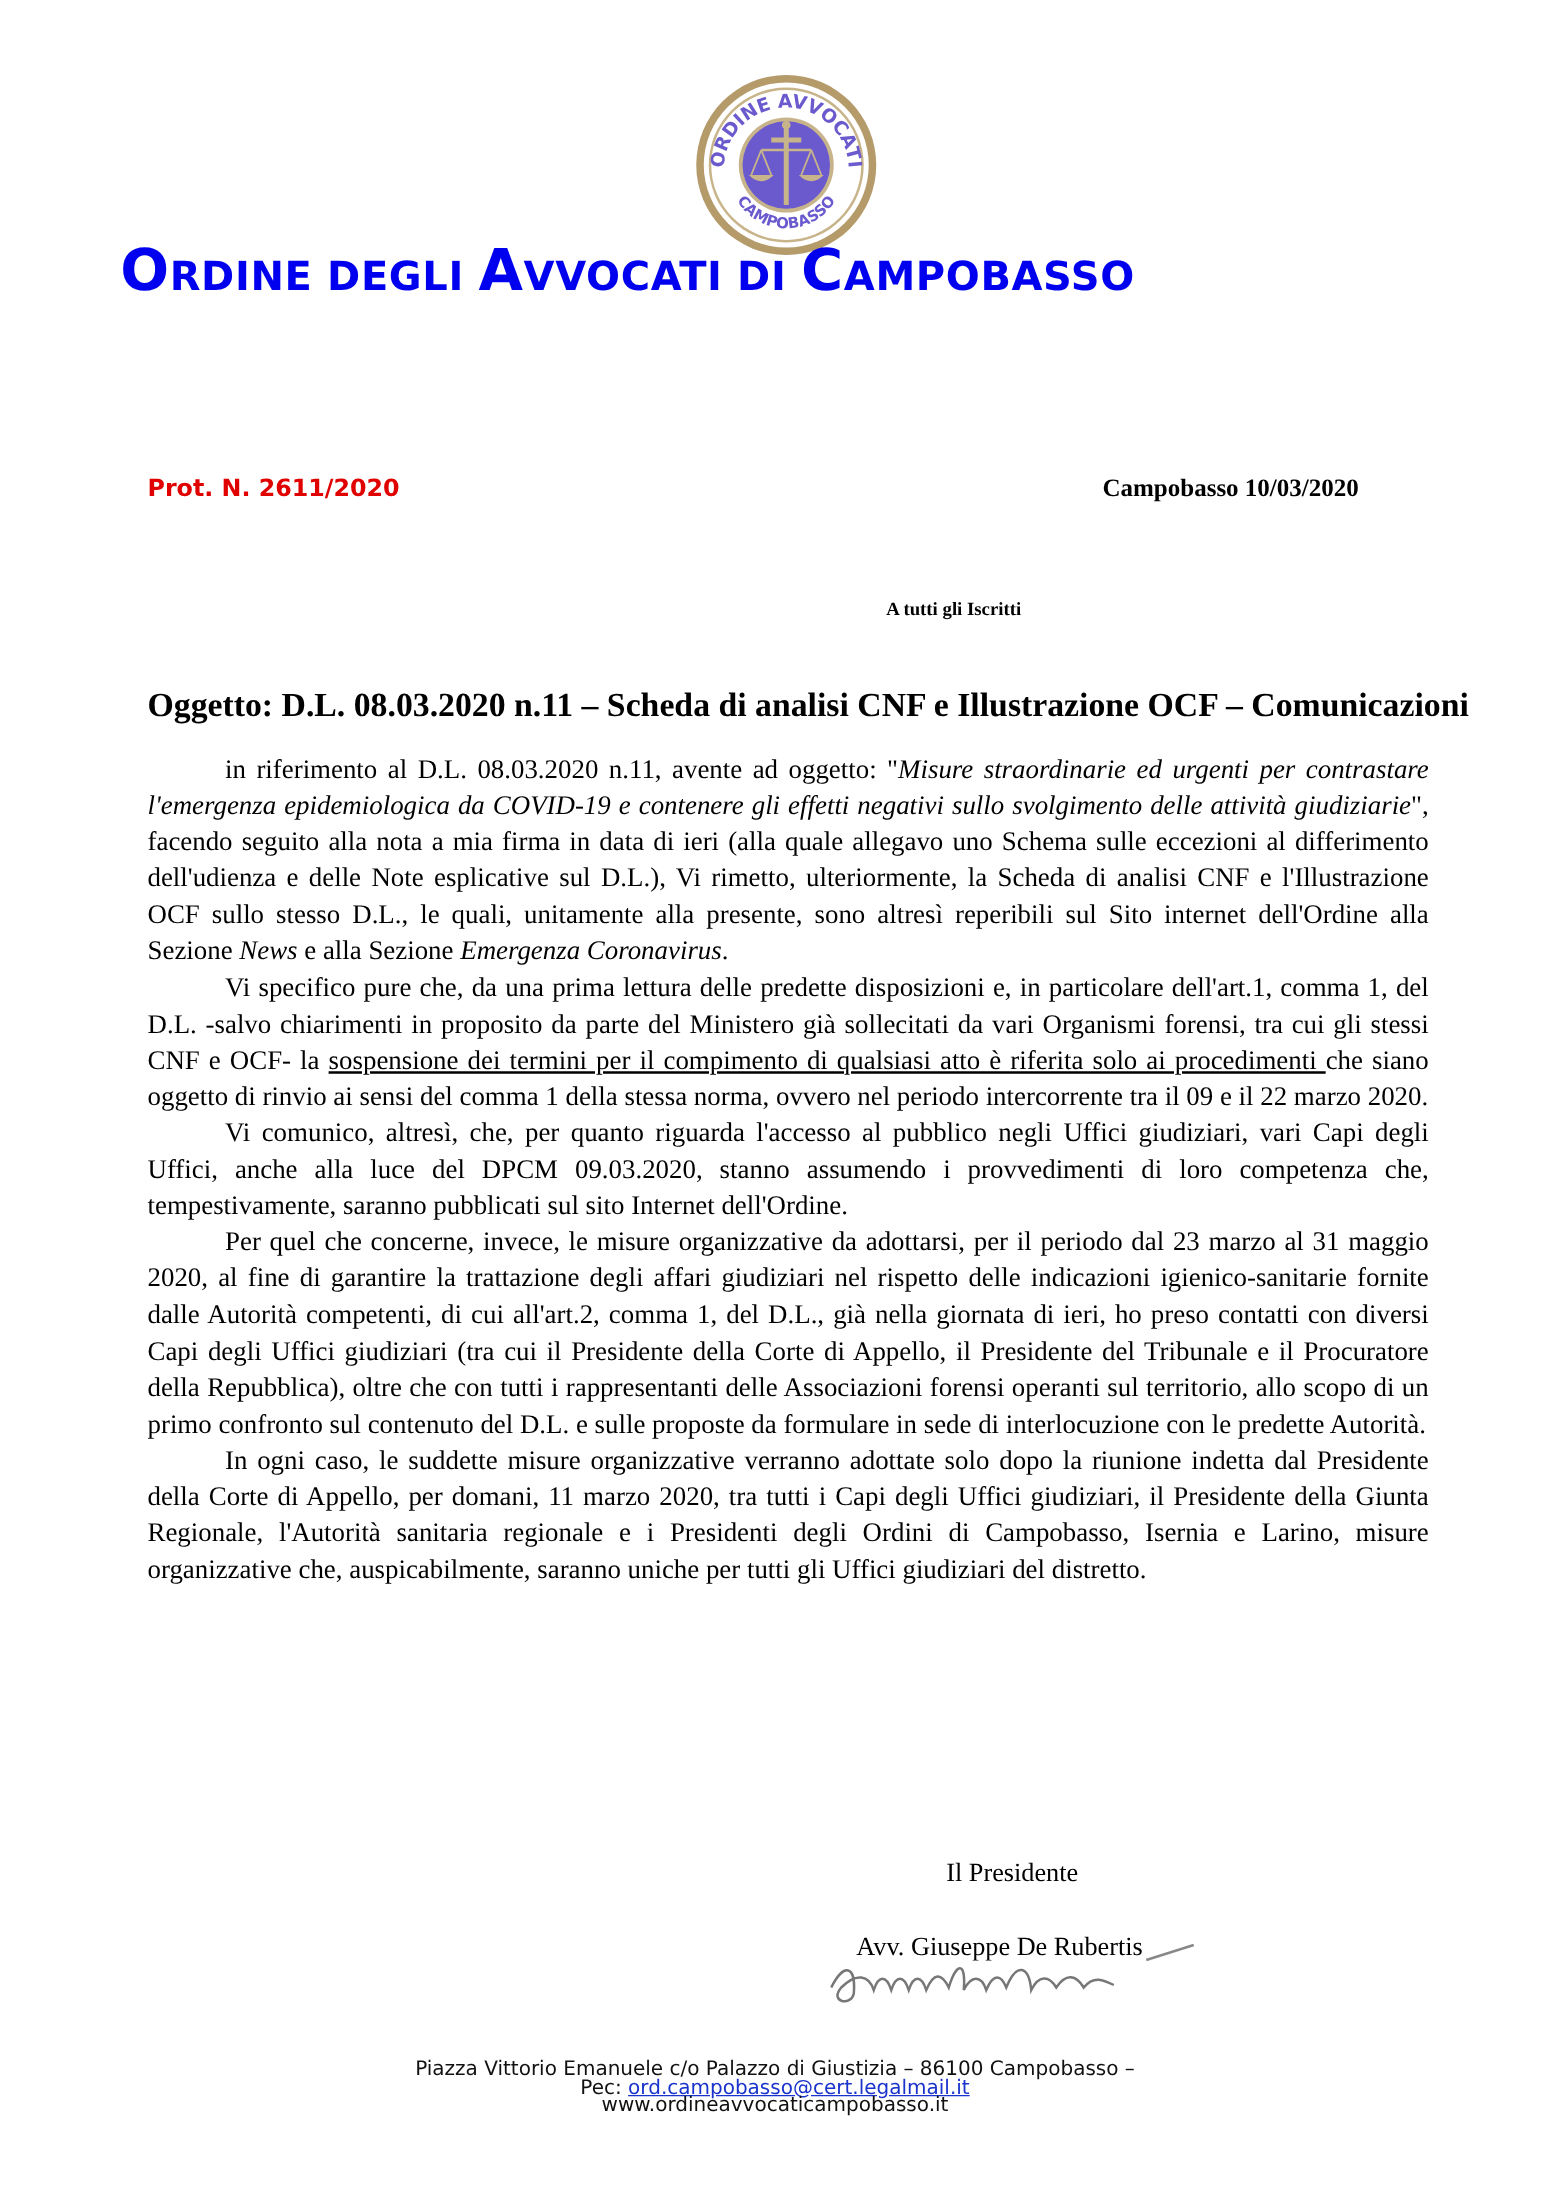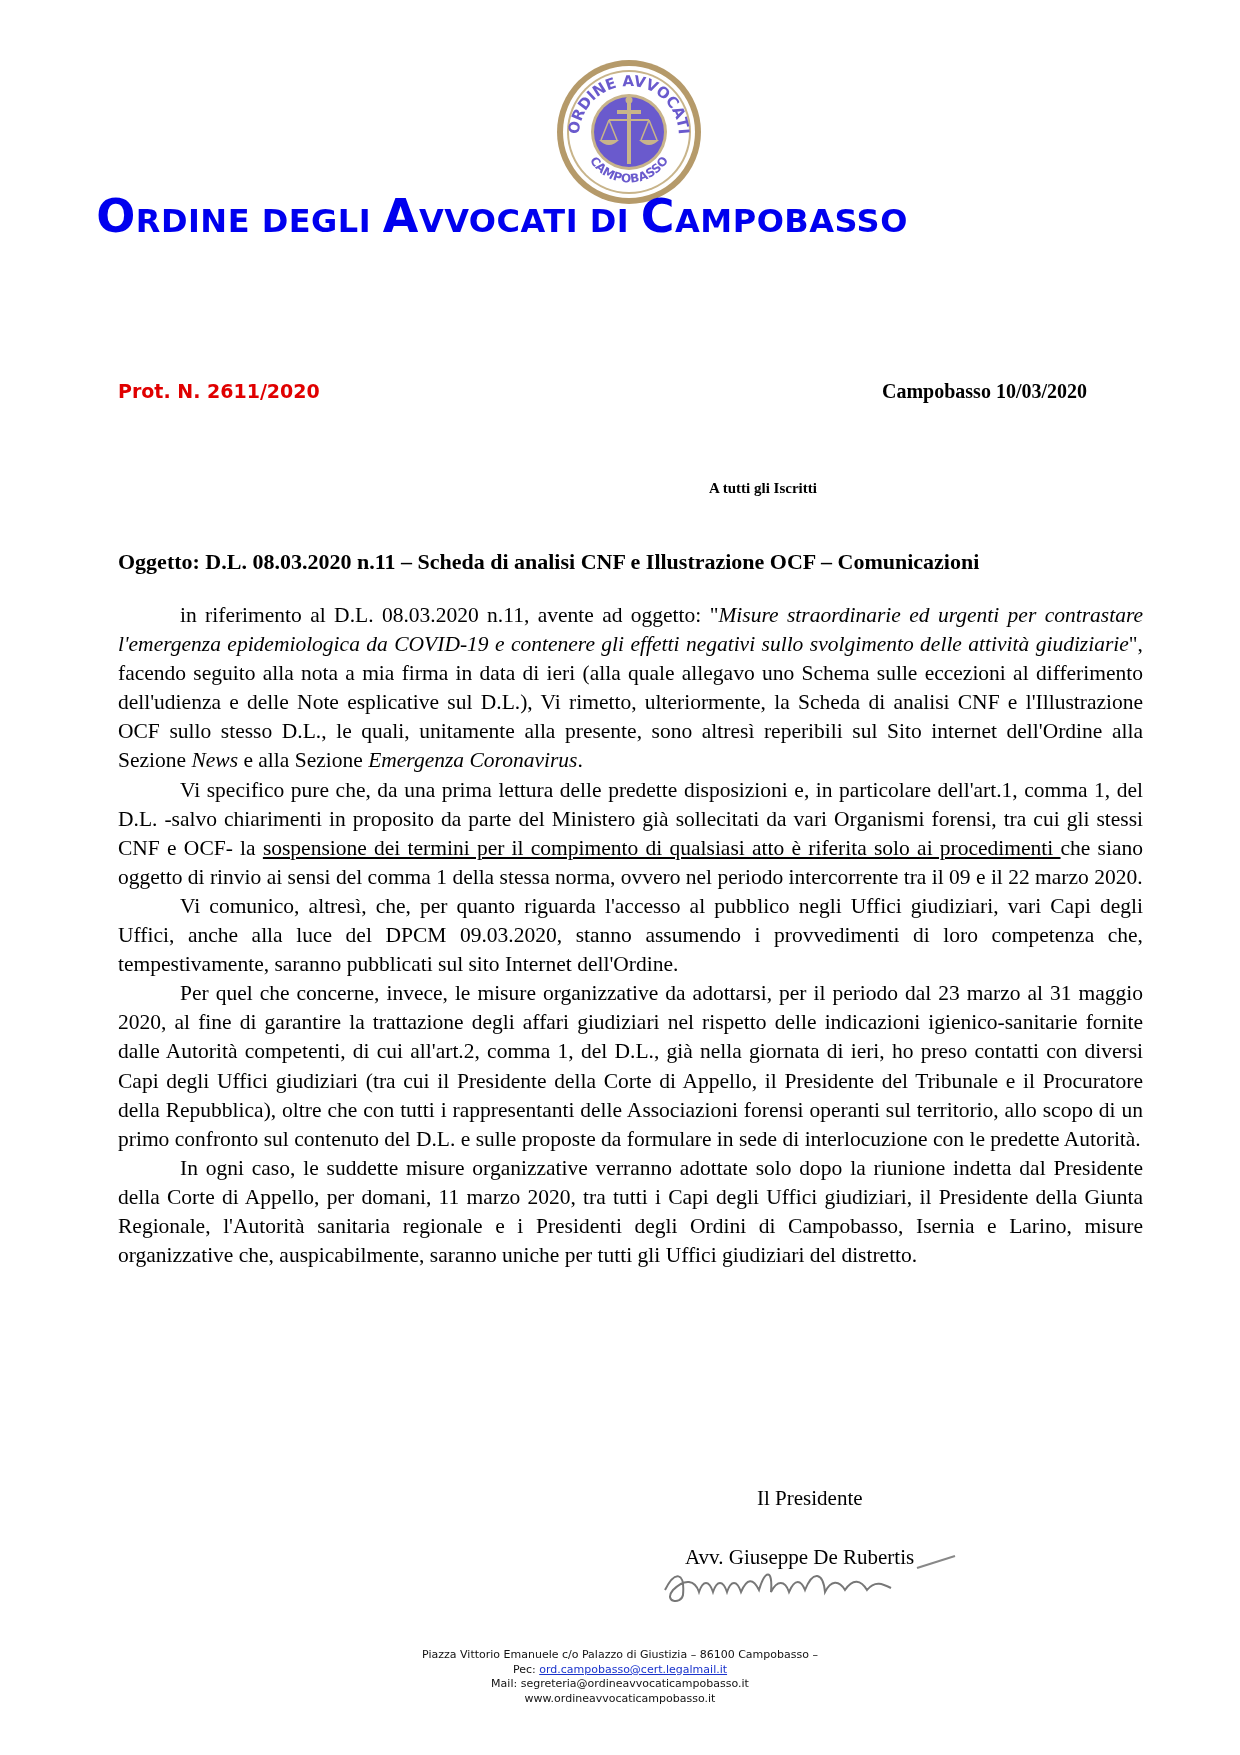--- a/index.html
+++ b/index.html
@@ -22,21 +22,21 @@
   .date {
     position: absolute; right: 153px; top: 380px;
     font-family: "Liberation Serif", serif; font-weight: bold; font-size: 20px;
   }
   .recipient {
     position: absolute; left: 709px; top: 480px;
     font-family: "Liberation Serif", serif; font-weight: bold; font-size: 15px;
   }
   .subject {
     position: absolute; left: 118px; top: 549px;
-    font-family: "Liberation Serif", serif; font-weight: bold; font-size: 22px; white-space: nowrap; text-align: right;
+    font-family: "Liberation Serif", serif; font-weight: bold; font-size: 27px; white-space: nowrap; text-align: right;
   }
   .body {
     position: absolute; left: 118px; top: 601px; width: 1025px;
     font-family: "Liberation Serif", serif; font-size: 21.5px; line-height: 29.1px;
     text-align: justify;
   }
   .body p { margin: 0; text-indent: 62px; }
   .body p.salutation { text-indent: 0; }
   .u { text-decoration: underline; }
 
@@ -45,21 +45,21 @@
     font-family: "Liberation Serif", serif; font-size: 21px;
   }
   .sig-name {
     position: absolute; left: 685px; top: 1545px;
     font-family: "Liberation Serif", serif; font-size: 21px;
   }
   .signature { position: absolute; left: 655px; top: 1550px; width: 340px; height: 60px; }
 
   .footer {
     position: absolute; left: 0; top: 1648px; width: 1240px; text-align: center;
-    font-family: "DejaVu Sans", sans-serif; font-size: 11px; line-height: 14.6px; color: #111;
+    font-family: "DejaVu Sans", sans-serif; font-size: 16px; line-height: 14.6px; color: #111;
   }
   .footer a { color: #1a33cc; text-decoration: underline; }
 </style>
 </head>
 <body>
 
 <div class="page">
 
   <div class="logo">
     <svg width="148" height="148" viewBox="0 0 148 148">
@@ -116,16 +116,15 @@
     <svg width="340" height="60" viewBox="0 0 340 60">
       <path d="M 10 40 C 20 20, 30 22, 28 45 C 26 55, 8 52, 18 40 C 30 28, 40 30, 44 42 C 48 30, 54 30, 58 42 C 62 30, 68 30, 72 42 C 76 30, 82 30, 86 42 C 92 28, 98 28, 104 40 C 110 20, 118 18, 116 42 C 122 30, 130 30, 134 42 C 140 28, 146 30, 150 40 C 158 20, 168 22, 170 42 C 176 30, 184 30, 190 40 C 198 28, 206 30, 212 40 C 220 30, 228 34, 236 38" fill="none" stroke="#777" stroke-width="2"></path>
       <path d="M 262 18 L 300 6" fill="none" stroke="#888" stroke-width="2"></path>
     </svg>
   </div>
   <div class="sig-name">Avv. Giuseppe De Rubertis</div>
 
   <div class="footer">
     <div>Piazza Vittorio Emanuele c/o Palazzo di Giustizia – 86100 Campobasso –</div>
     <div><span>Pec: </span><a>ord.campobasso@cert.legalmail.it</a></div>
-    <div>Mail: segreteria@ordineavvocaticampobasso.it</div>
     <div>www.ordineavvocaticampobasso.it</div>
   </div>
 </div>
 
 </body></html>

